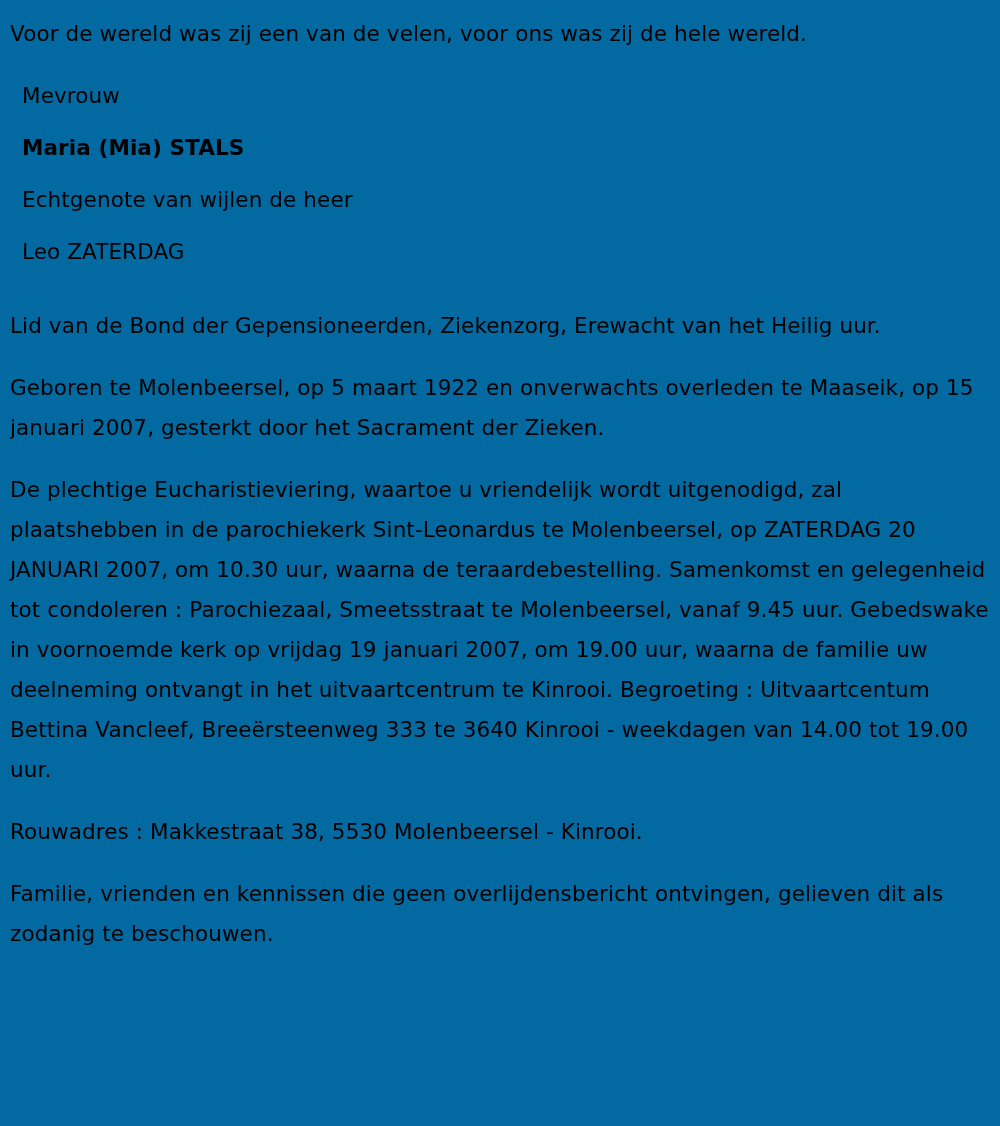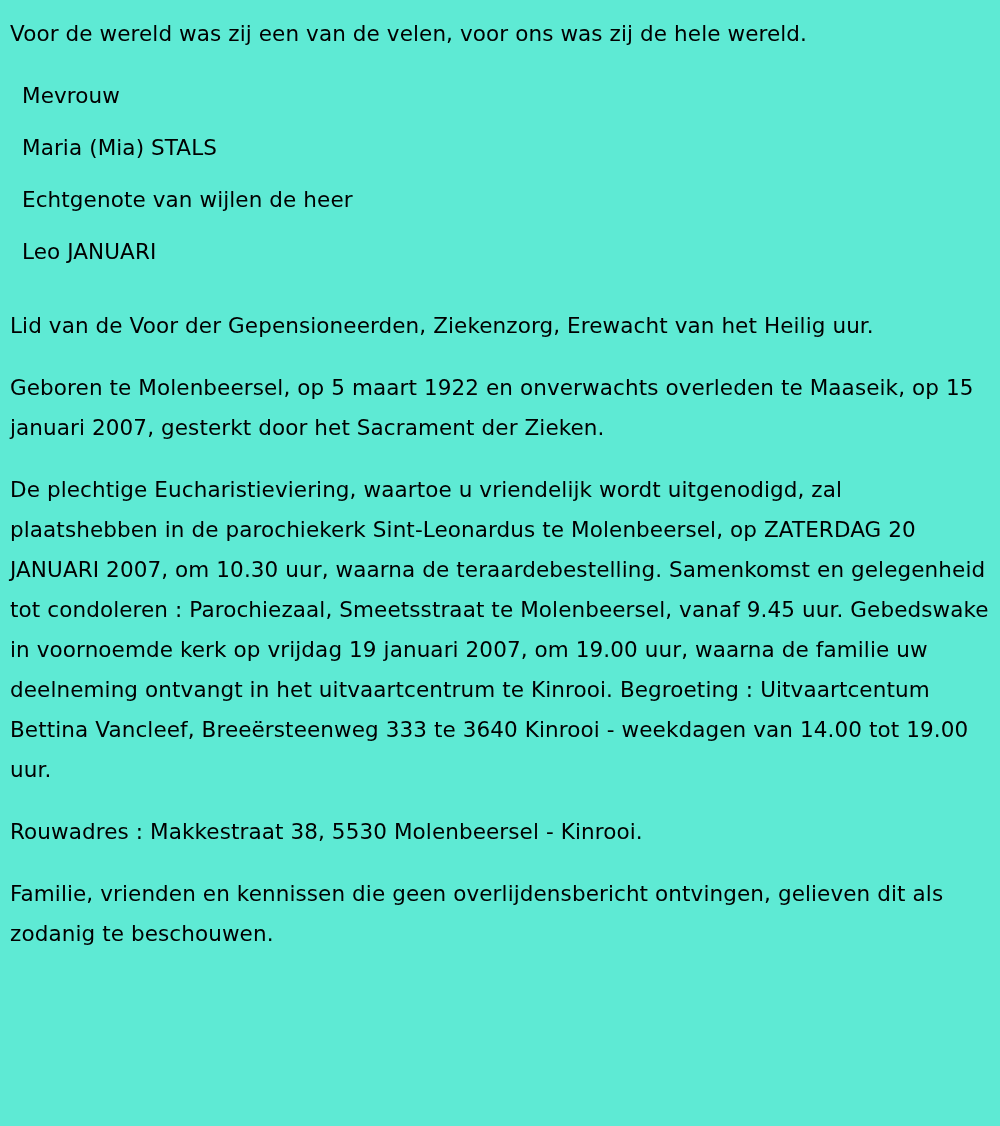--- a/index.html
+++ b/index.html
@@ -11,63 +11,63 @@
     width: 1000px;
     min-height: 1126px;
     font-family: "DejaVu Sans", sans-serif;
     color: #000000;
   }
   .page {
     box-sizing: border-box;
     width: 1000px;
     min-height: 1126px;
     padding: 14px 8px 10px 10px;
-    background: #5eead4;
+    background: #0369a1;
   }
   .para {
     font-size: 21.5px;
     line-height: 40px;
     letter-spacing: 0.1px;
     margin: 0 0 22px 0;
     white-space: pre-wrap;
   }
   .para.tight {
     margin-bottom: 13px;
   }
   .line {
     font-size: 21.5px;
     line-height: 40px;
     letter-spacing: 0.1px;
     margin: 12px;
     white-space: pre-wrap;
   }
   .name {
-    font-weight: normal;
+    font-weight: bold;
   }
   .block-gap {
     height: 22px;
   }
 </style>
 </head>
 <body>
 
 <div class="page">
 
   <p class="para">Voor de wereld was zij een van de velen, voor ons was zij de hele wereld.</p>
 
   <div>
     <p class="line">Mevrouw</p>
     <p class="line name">Maria (Mia) STALS</p>
     <p class="line">Echtgenote van wijlen de heer</p>
-    <p class="line">Leo JANUARI</p>
+    <p class="line">Leo ZATERDAG</p>
   </div>
 
   <div class="block-gap"></div>
 
-  <p class="para">Lid van de Voor der Gepensioneerden, Ziekenzorg, Erewacht van het Heilig uur.</p>
+  <p class="para">Lid van de Bond der Gepensioneerden, Ziekenzorg, Erewacht van het Heilig uur.</p>
 
   <p class="para">Geboren te Molenbeersel, op 5 maart 1922 en onverwachts overleden te Maaseik, op 15 januari 2007, gesterkt door het Sacrament der Zieken.</p>
 
   <p class="para">De plechtige Eucharistieviering, waartoe u vriendelijk wordt uitgenodigd, zal plaatshebben in de parochiekerk Sint-Leonardus te Molenbeersel, op ZATERDAG 20 JANUARI 2007, om 10.30 uur, waarna de teraardebestelling. Samenkomst en gelegenheid tot condoleren : Parochiezaal, Smeetsstraat te Molenbeersel, vanaf 9.45 uur. Gebedswake in voornoemde kerk op vrijdag 19 januari 2007, om 19.00 uur, waarna de familie uw deelneming ontvangt in het uitvaartcentrum te Kinrooi. Begroeting : Uitvaartcentum Bettina Vancleef, Breeërsteenweg 333 te 3640 Kinrooi - weekdagen van 14.00 tot 19.00 uur.</p>
 
   <p class="para">Rouwadres : Makkestraat 38, 5530 Molenbeersel - Kinrooi.</p>
 
   <p class="para tight">Familie, vrienden en kennissen die geen overlijdensbericht ontvingen, gelieven dit als zodanig te beschouwen.</p>
 
 </div>

